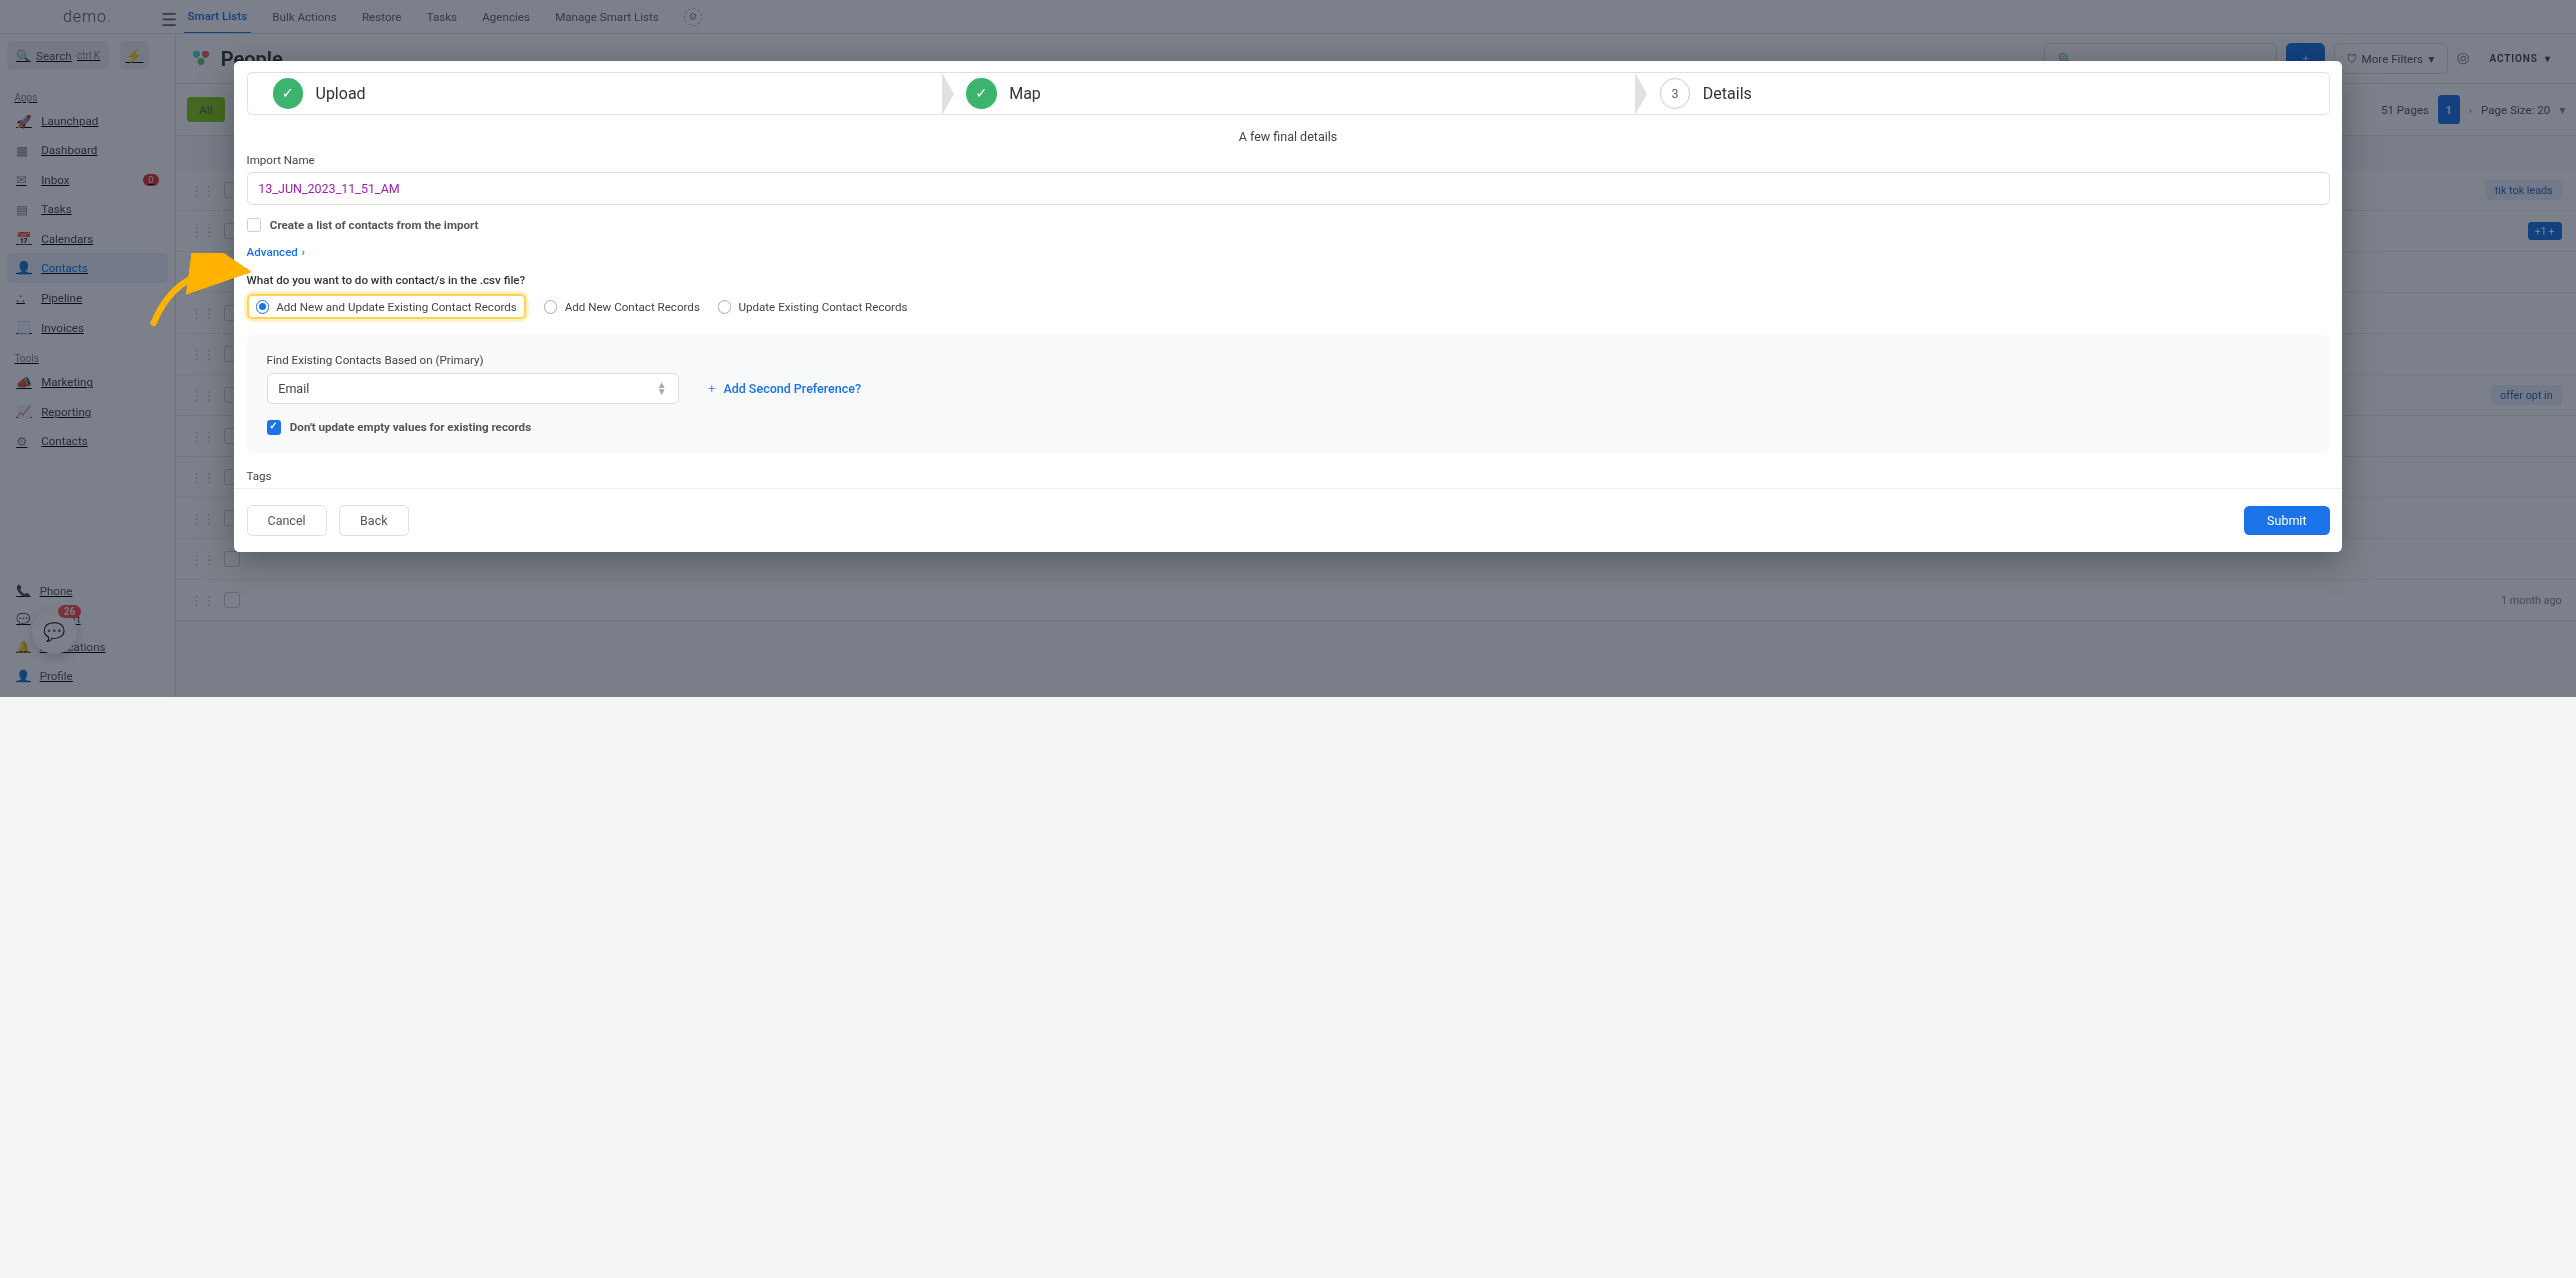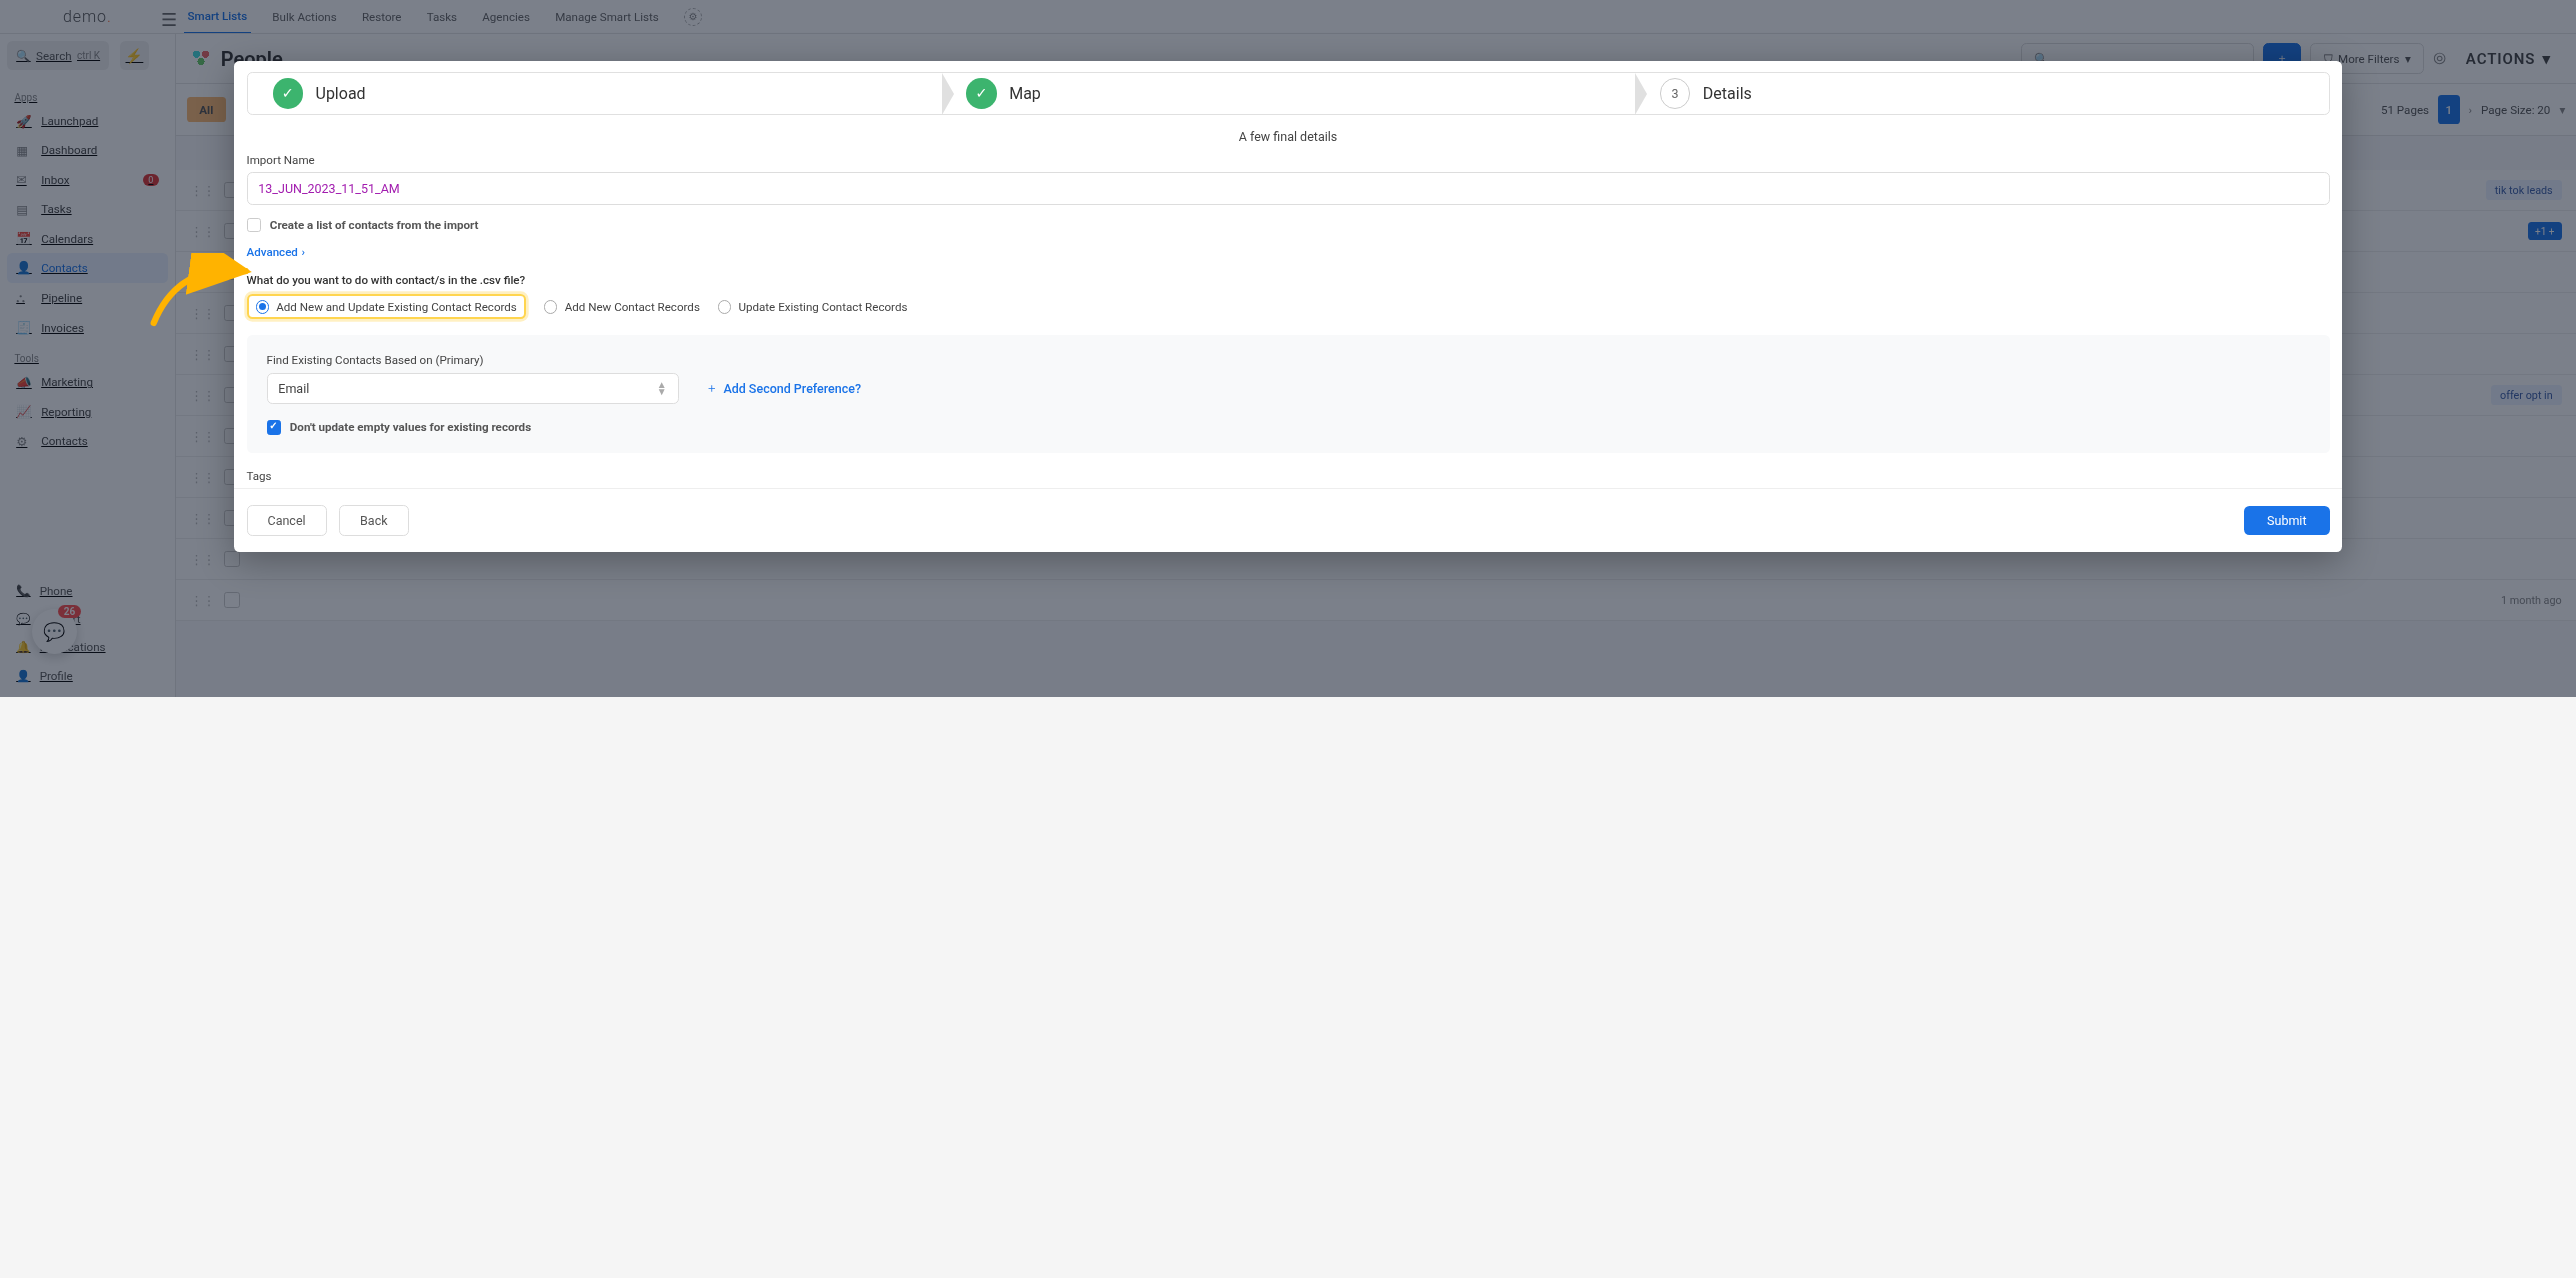--- a/index.html
+++ b/index.html
@@ -31,24 +31,24 @@
     .chat-bubble { position: absolute; left: 32px; bottom: 43px; width: 45px; height: 45px; background: #fff; border-radius: 50%; box-shadow: 0 3.6px 10.8px rgba(0,0,0,0.18); display: flex; align-items: center; justify-content: center; font-size: 18px; color: #1a73e8; }
     .chat-badge { position: absolute; top: -3.6px; right: -3.6px; background: #ff4d4d; color: #fff; border-radius: 9px; font-size: 10px; padding: 0.9px 5.4px; font-weight: 600; }
 
     
     .main { position: absolute; left: 176px; right: 0; top: 34px; bottom: 0; background: #f8f9fa; }
     .title-bar { height: 50px; display: flex; align-items: center; padding: 0 14.3px; background: #fff; border-bottom: 0.9px solid #e5e5e5; }
     .page-title { font-size: 20px; font-weight: 600; color: #333; display: flex; align-items: center; gap: 9px; }
     .people-icon { width: 21.5px; height: 21.5px; background: radial-gradient(circle at 30% 30%, #4dd 3.6px, transparent 3.6px), radial-gradient(circle at 70% 30%, #e66 3.6px, transparent 3.6px), radial-gradient(circle at 50% 65%, #6c6 3.6px, transparent 3.6px); border-radius: 3.6px; }
     .title-tools { margin-left: auto; display: flex; gap: 9px; align-items: center; }
     .pill-btn { padding: 7.2px 12.5px; border: 0.9px solid #ddd; border-radius: 5.4px; font-size: 11.6px; color: #555; background: #fff; display: flex; align-items: center; gap: 5.4px; }
-    .actions-btn { display: flex; align-items: center; gap: 7.2px; font-size: 15px; font-weight: 600; letter-spacing: 0.9px; color: #444; padding: 7.2px 10.8px; }
+    .actions-btn { display: flex; align-items: center; gap: 7.2px; font-size: 10px; font-weight: 600; letter-spacing: 0.9px; color: #444; padding: 7.2px 10.8px; }
 
     .filters-row { height: 52px; background: #fff; border-bottom: 0.9px solid #e5e5e5; display: flex; align-items: center; padding: 0 10.8px; gap: 10.8px; }
-    .all-chip { padding: 5.4px 12.5px; border-radius: 3.6px; background: #fdba74; font-size: 11.6px; font-weight: 700; color: #555; }
+    .all-chip { padding: 5.4px 12.5px; border-radius: 3.6px; background: #84cc16; font-size: 11.6px; font-weight: 400; color: #555; }
     .refresh-label { font-size: 11.6px; color: #666; }
     .pager { margin-left: auto; display: flex; align-items: center; gap: 9px; font-size: 11.6px; color: #555; }
     .page-num { width: 21.5px; height: 29px; background: #1a73e8; color: #fff; border-radius: 3.6px; display: flex; align-items: center; justify-content: center; font-weight: 500; }
 
     
     .rows-bg { position: absolute; top: 136px; left: 0; right: 0; bottom: 0; }
     .row-bg { height: 41px; border-bottom: 0.9px solid #eee; display: flex; align-items: center; padding: 0 14.3px; gap: 9px; background: #fff; }
     .drag { color: #bbb; font-size: 12.5px; }
     .chk { width: 16px; height: 16px; border: 0.9px solid #ccc; border-radius: 2.7px; }
     .row-tag { margin-left: auto; padding: 3.6px 9px; background: #eaf2ff; color: #3a5da8; border-radius: 3.6px; font-size: 10.8px; }

